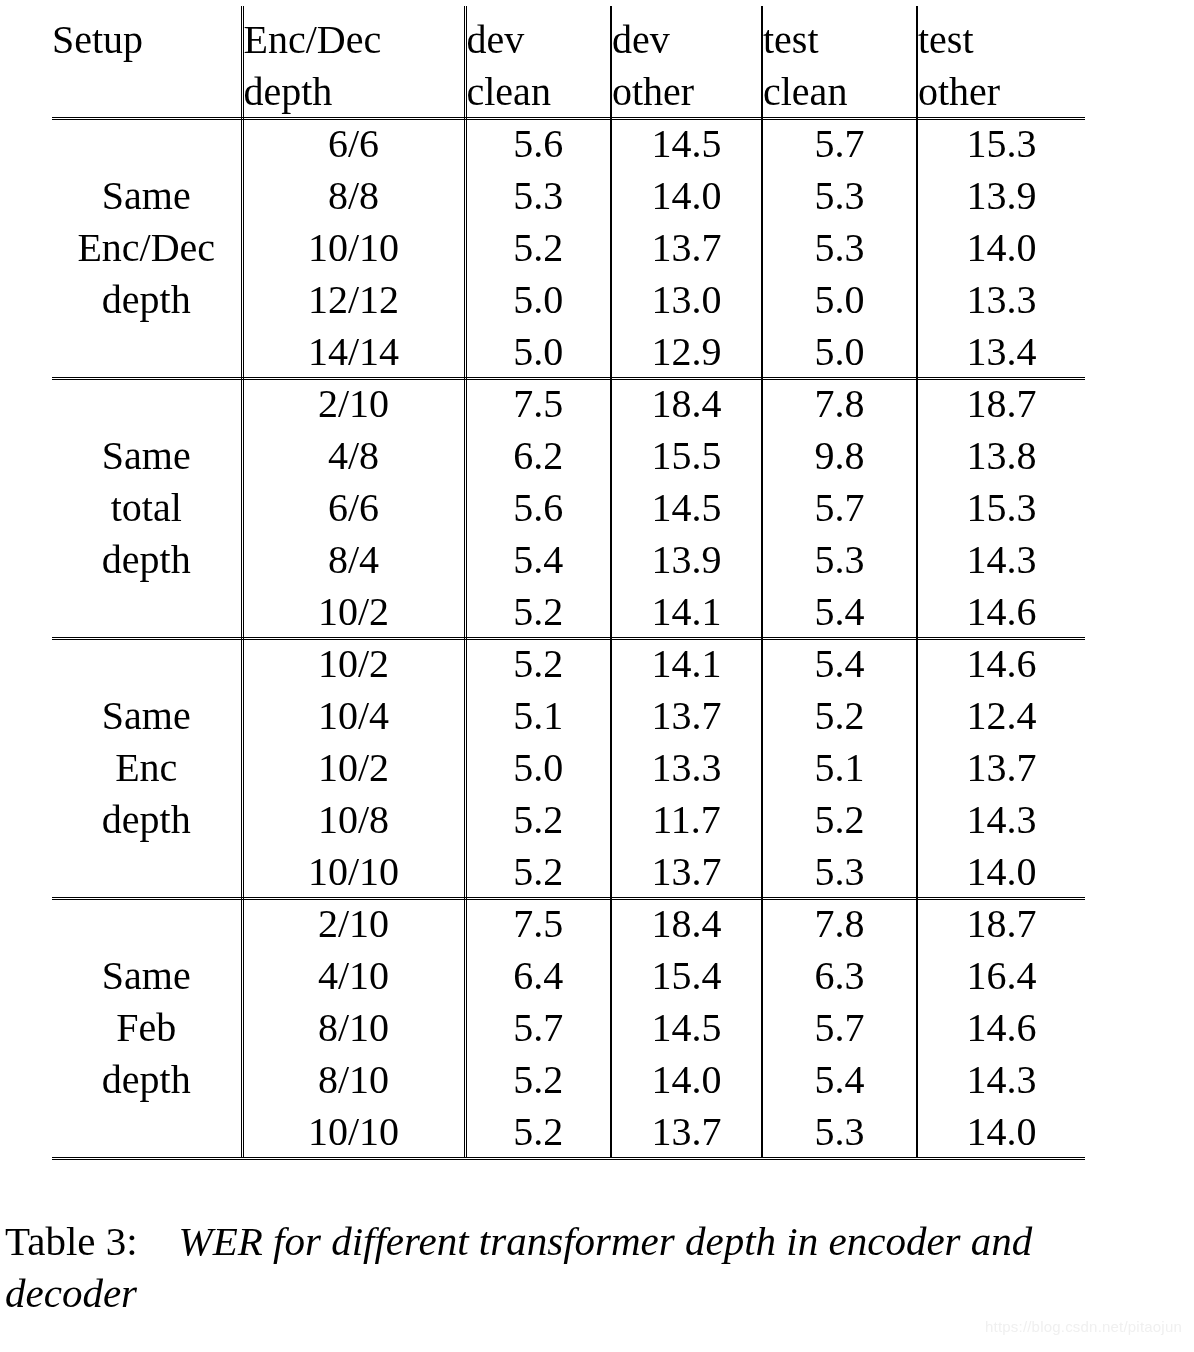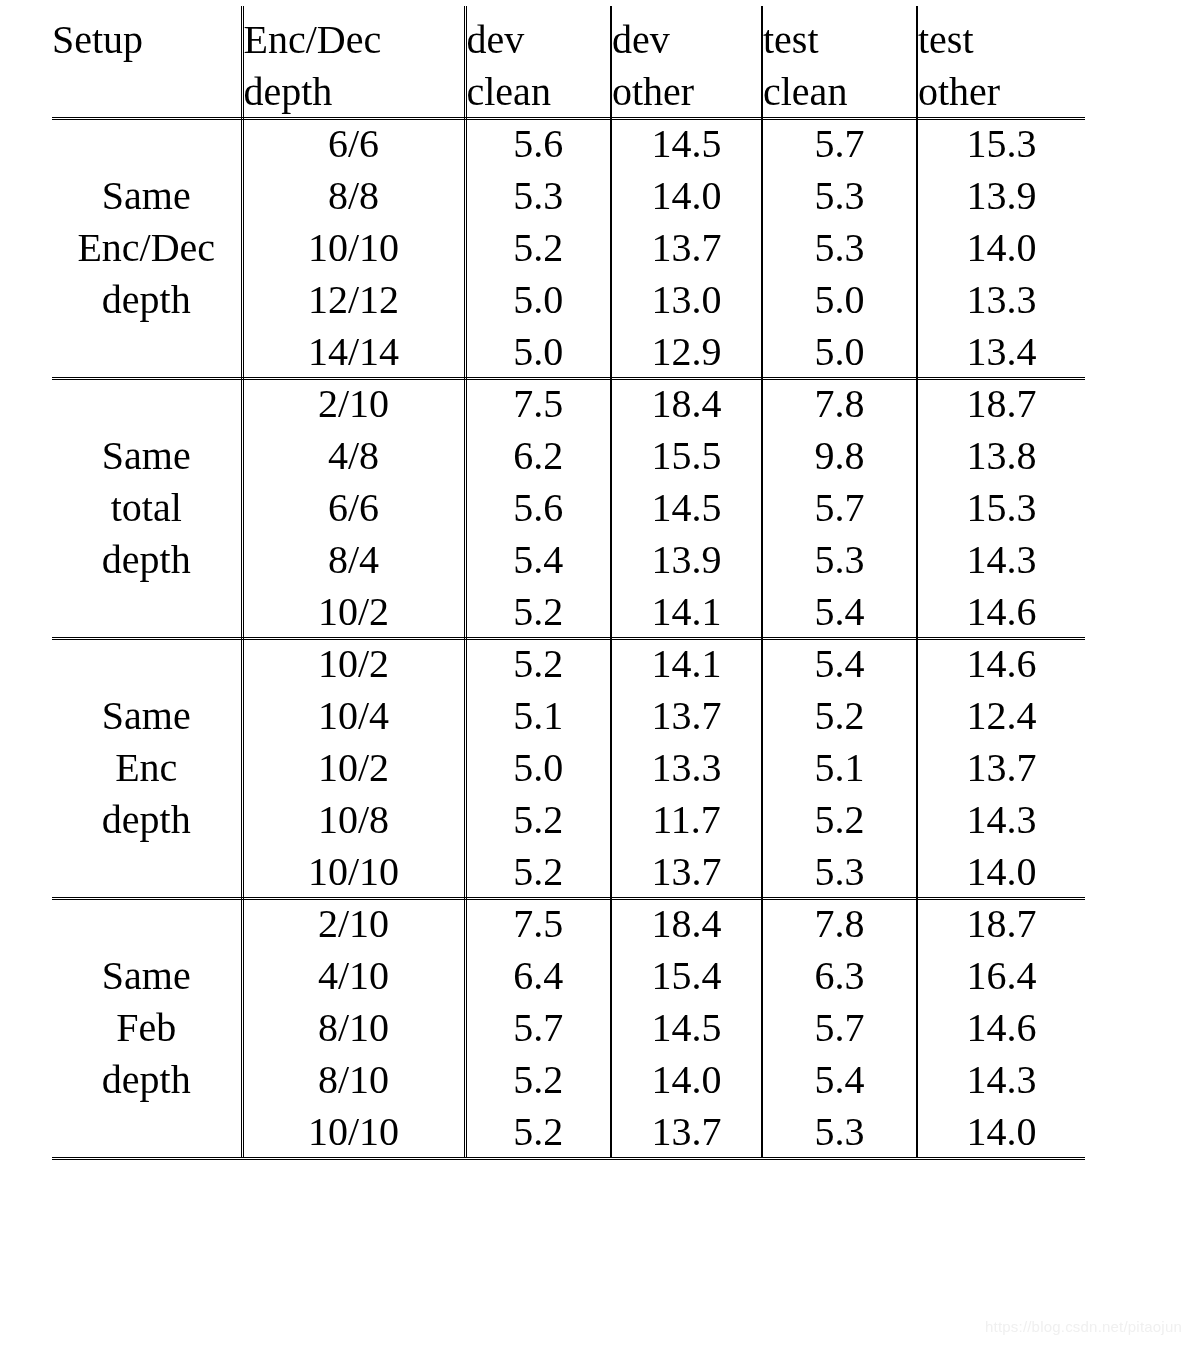--- a/index.html
+++ b/index.html
@@ -321,15 +321,20 @@
           </tr>
         </tbody>
     </table>
   <div class="hrule" style="top: 111px;"></div>
       <div class="hrule" style="top: 371px;"></div>
       <div class="hrule" style="top: 631px;"></div>
       <div class="hrule" style="top: 891px;"></div>
       <div class="hrule" style="top: 1151px;"></div>
     </div>
 
+  <div class="caption">
+    <span class="cap-label">Table 3:</span>
+    <span>&nbsp;&nbsp;</span>
+    <span class="cap-text">WER for different transformer depth in encoder and decoder</span>
+  </div>
 
   <div class="watermark">https://blog.csdn.net/pitaojun</div>
 </div>
 
 </body></html>

